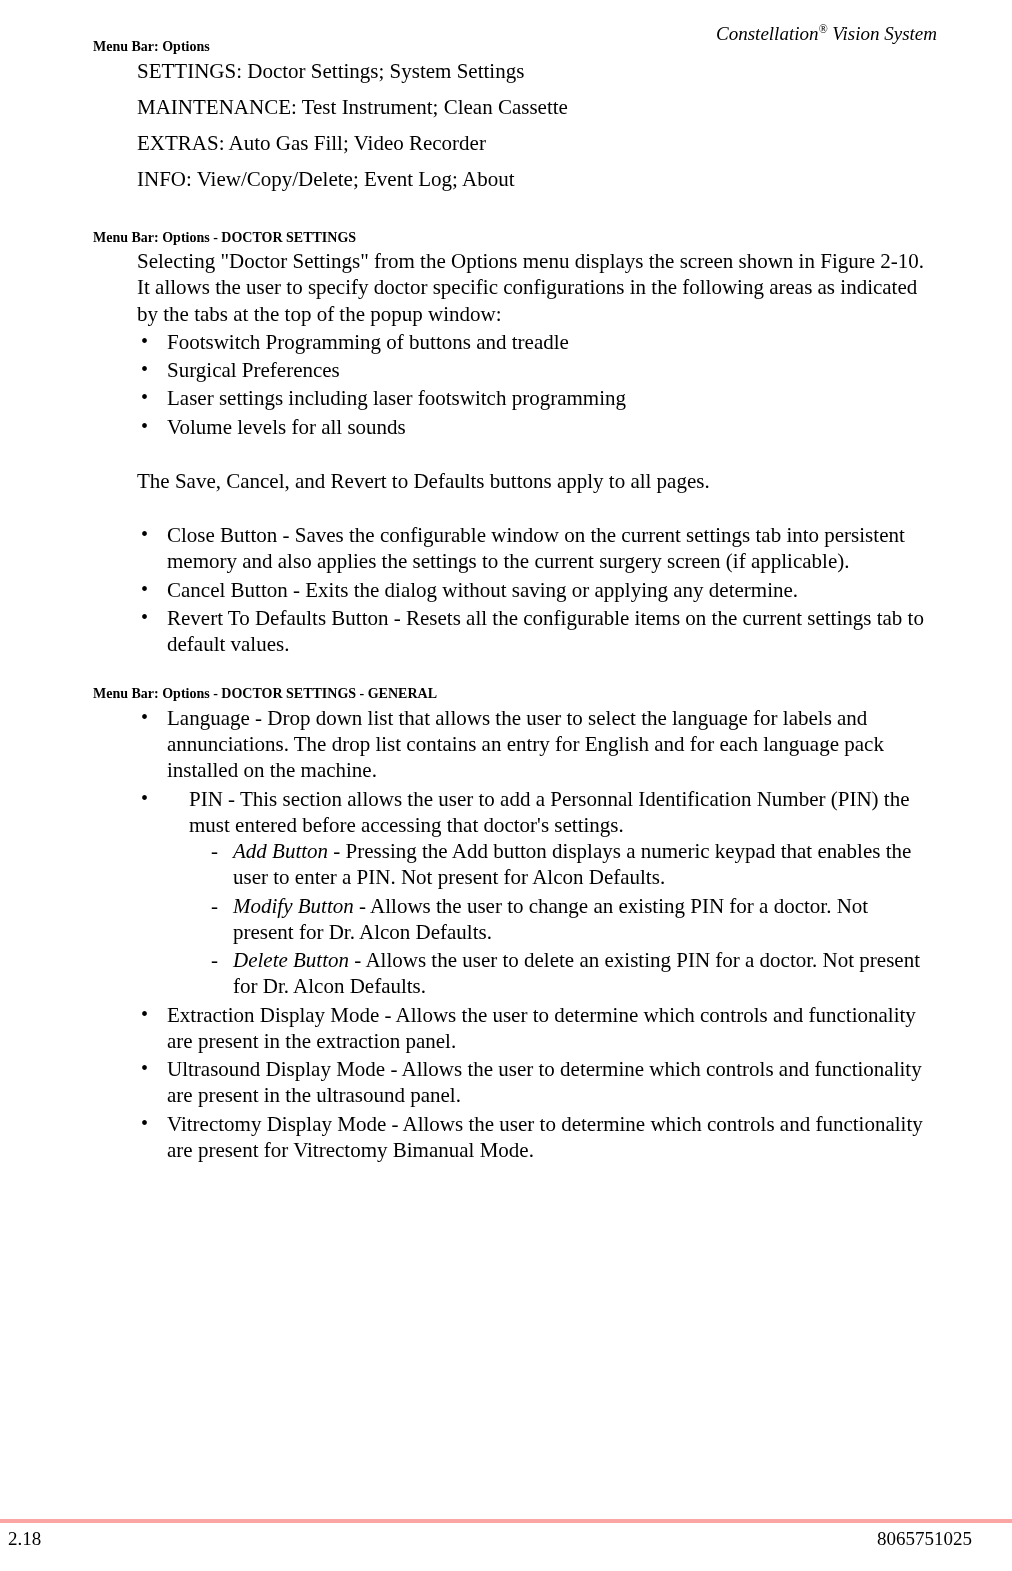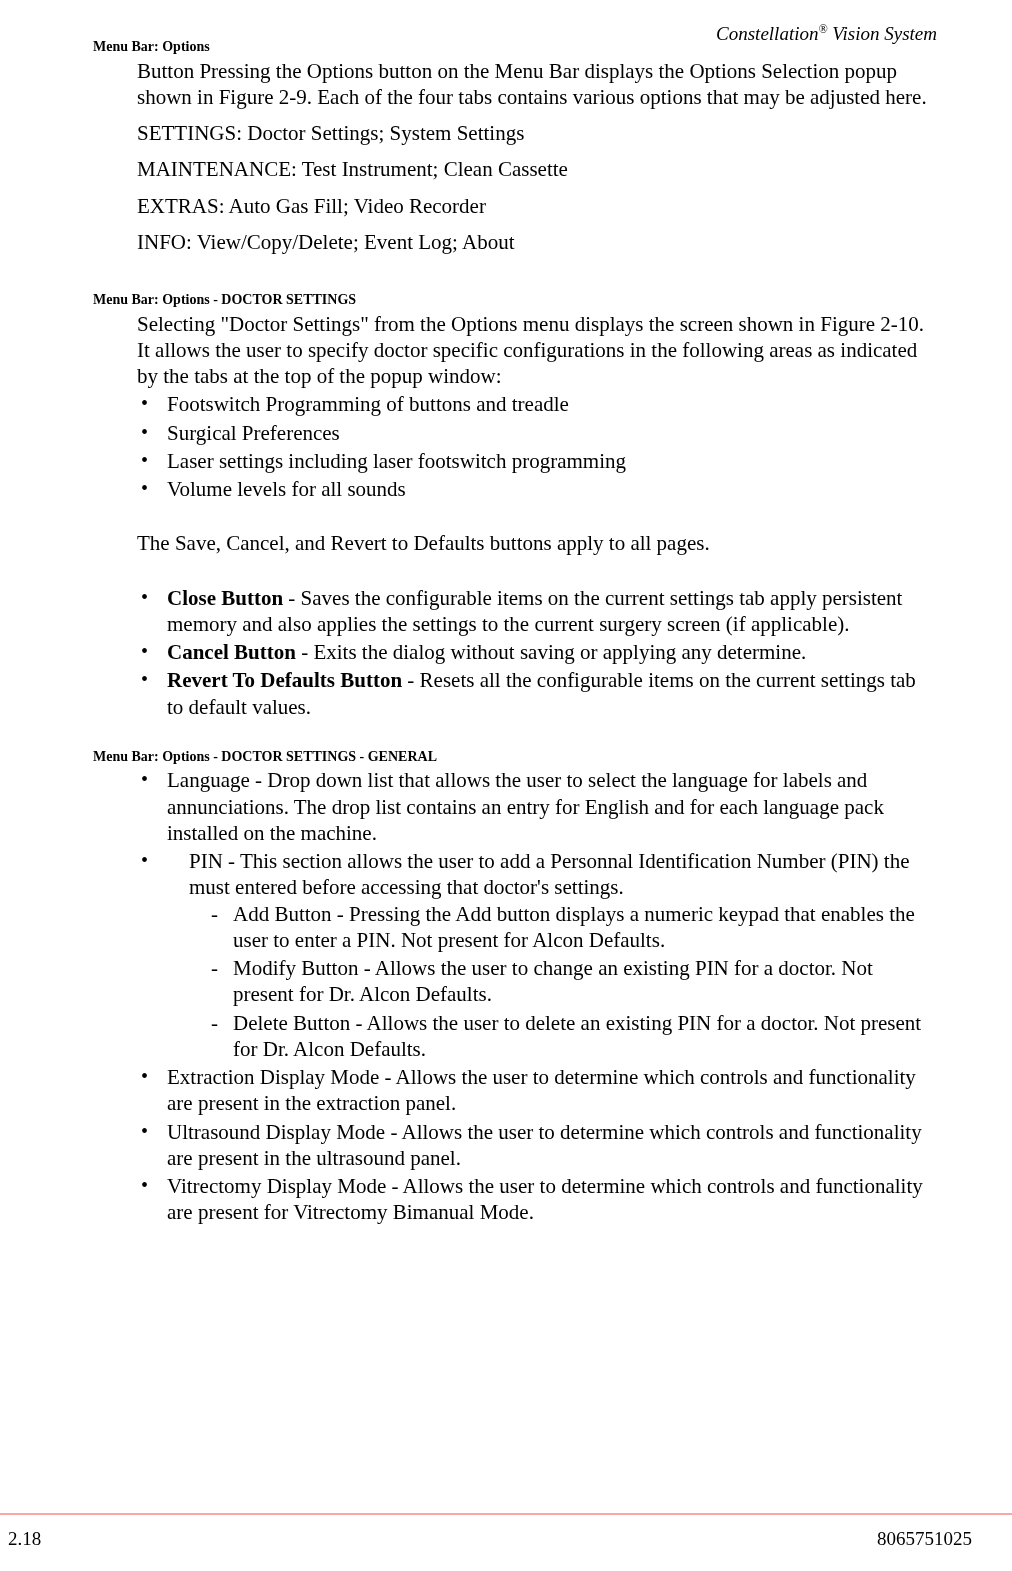--- a/index.html
+++ b/index.html
@@ -81,31 +81,32 @@
       left: 0;
       top: 0;
     }
     .pin-indent {
       padding-left: 52px !important;
     }
     .pin-indent::before {
       left: 4px !important;
     }
     .b {
-      font-weight: bold;
+      font-weight: normal;
     }
     .i {
+      font-style: italic;
     }
     .footer {
       position: absolute;
       bottom: 20px;
       left: 0;
       right: 0;
-      border-top: 2px solid #fca5a5;
-      padding: 12px 40px 0 8px;
+      border-top: 4px solid #fca5a5;
+      padding: 4px 40px 0 8px;
       font-size: 19px;
     }
     .footer-left {
       float: left;
     }
     .footer-right {
       float: right;
     }
     .spacer {
       height: 26px;
@@ -115,21 +116,20 @@
 <body>
 
 <div class="header-right">
   <span>Constellation</span><span class="reg">®</span><span> Vision System</span>
 </div>
 
 <div class="content">
 
   <div class="section-heading">Menu Bar: Options</div>
   <div class="indent">
-    <div class="para">Button Pressing the Options button on the Menu Bar displays the Options Selection popup shown in Figure 2-9. Each of the four tabs contains various options that may be adjusted here.</div>
     <div class="para">SETTINGS: Doctor Settings; System Settings</div>
     <div class="para">MAINTENANCE: Test Instrument; Clean Cassette</div>
     <div class="para">EXTRAS: Auto Gas Fill; Video Recorder</div>
     <div class="para">INFO: View/Copy/Delete; Event Log; About</div>
   </div>
 
   <div class="spacer"></div>
 
   <div class="section-heading">Menu Bar: Options - DOCTOR SETTINGS</div>
   <div class="indent">
@@ -140,21 +140,21 @@
     <li>Surgical Preferences</li>
     <li>Laser settings including laser footswitch programming</li>
     <li>Volume levels for all sounds</li>
   </ul>
   <div class="spacer"></div>
   <div class="indent">
     <div class="para-tight">The Save, Cancel, and Revert to Defaults buttons apply to all pages.</div>
   </div>
   <div class="spacer"></div>
   <ul class="bullets">
-    <li><span class="b">Close Button</span><span> - Saves the configurable items on the current settings tab apply persistent memory and also applies the settings to the current surgery screen (if applicable).</span></li>
+    <li><span class="b">Close Button</span><span> - Saves the configurable window on the current settings tab into persistent memory and also applies the settings to the current surgery screen (if applicable).</span></li>
     <li><span class="b">Cancel Button</span><span> - Exits the dialog without saving or applying any determine.</span></li>
     <li><span class="b">Revert To Defaults Button</span><span> - Resets all the configurable items on the current settings tab to default values.</span></li>
   </ul>
 
   <div class="spacer"></div>
 
   <div class="section-heading">Menu Bar: Options - DOCTOR SETTINGS - GENERAL</div>
   <ul class="bullets">
     <li>Language - Drop down list that allows the user to select the language for labels and annunciations.  The drop list contains an entry for English and for each language pack installed on the machine.</li>
     <li class="pin-indent">

